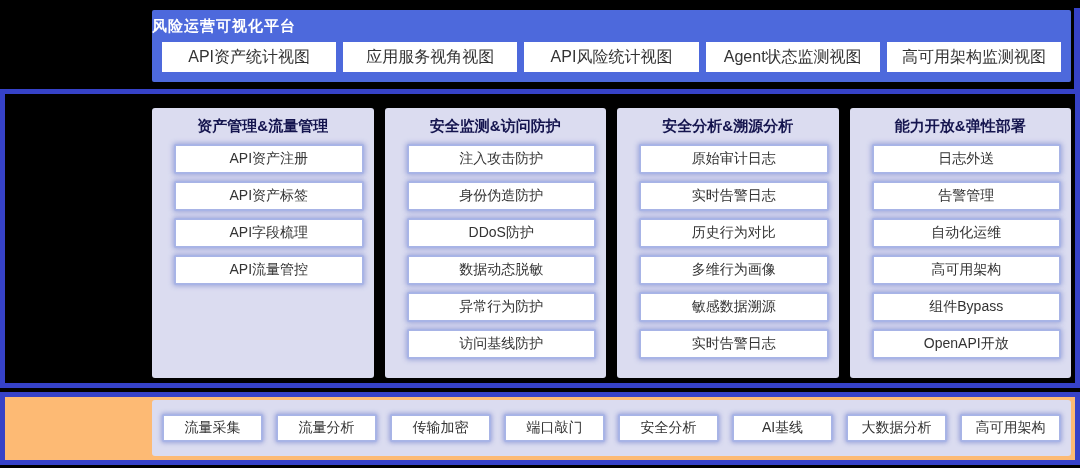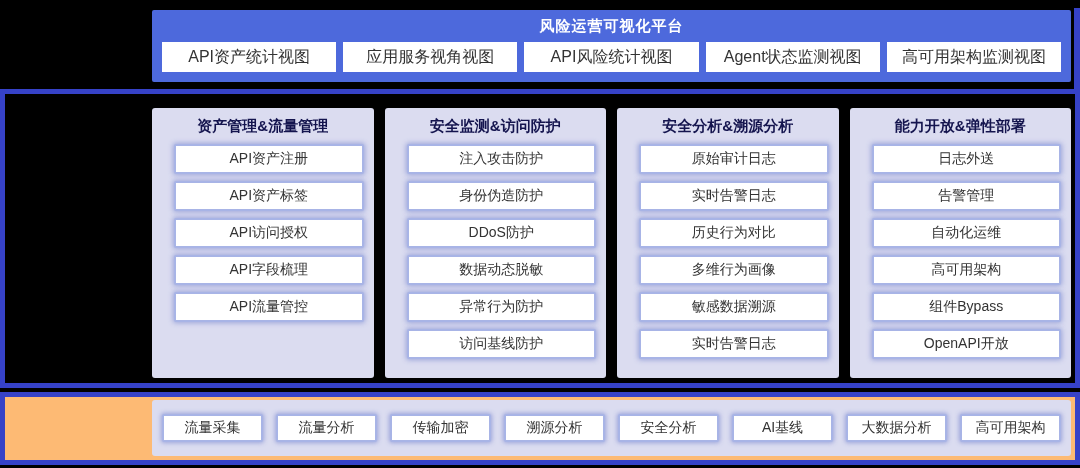--- a/index.html
+++ b/index.html
@@ -6,21 +6,21 @@
   .stage{
     position:relative;width:1080px;height:468px;background:#000;
     font-family:"Liberation Sans","DejaVu Sans",sans-serif;overflow:hidden;
   }
   
   .top-panel{
     position:absolute;left:152px;top:10px;width:919px;height:72px;
     background:var(--panel-blue);border-radius:2px;
   }
   .top-title{
-    position:absolute;left:0;right:0;top:7px;text-align:center;
+    position:absolute;left:0;right:0;top:7px;
     color:#fff;font-size:15px;font-weight:bold;letter-spacing:1px;
   }
   .top-views{
     position:absolute;left:10px;right:10px;top:32px;height:30px;
     display:flex;gap:7px;
   }
   .top-box{
     flex:1;background:#fff;display:flex;align-items:center;justify-content:center;
     font-size:16px;color:#333;white-space:nowrap;
   }
@@ -92,21 +92,20 @@
   </div>
   <div class="right-sliver"></div>
 
   <div class="middle-band">
     <div class="columns">
         <div class="column">
           <div class="column-header">资产管理&amp;流量管理</div>
           <div class="column-items">
             <div class="feature-box">API资产注册</div>
             <div class="feature-box">API资产标签</div>
-            <div class="feature-box">API访问授权</div>
             <div class="feature-box">API字段梳理</div>
             <div class="feature-box">API流量管控</div>
           </div>
         </div>
         <div class="column">
           <div class="column-header">安全监测&amp;访问防护</div>
           <div class="column-items">
             <div class="feature-box">注入攻击防护</div>
             <div class="feature-box">身份伪造防护</div>
             <div class="feature-box">DDoS防护</div>
@@ -139,21 +138,21 @@
         </div>
       </div>
   </div>
 
   <div class="bottom-band">
     <div class="bottom-strip">
       <div class="bottom-row">
           <div class="bottom-box">流量采集</div>
           <div class="bottom-box">流量分析</div>
           <div class="bottom-box">传输加密</div>
-          <div class="bottom-box">溯源分析</div>
+          <div class="bottom-box">端口敲门</div>
           <div class="bottom-box">安全分析</div>
           <div class="bottom-box">AI基线</div>
           <div class="bottom-box">大数据分析</div>
           <div class="bottom-box">高可用架构</div>
         </div>
     </div>
   </div>
 
 </div>
 

